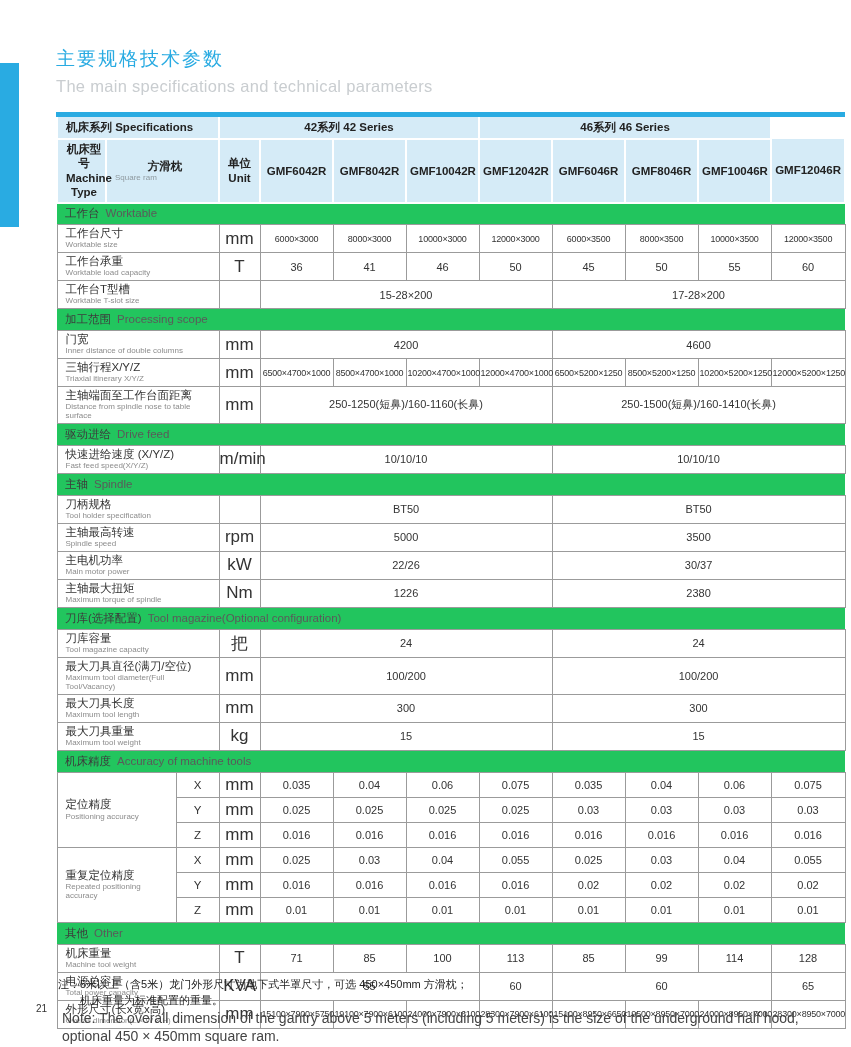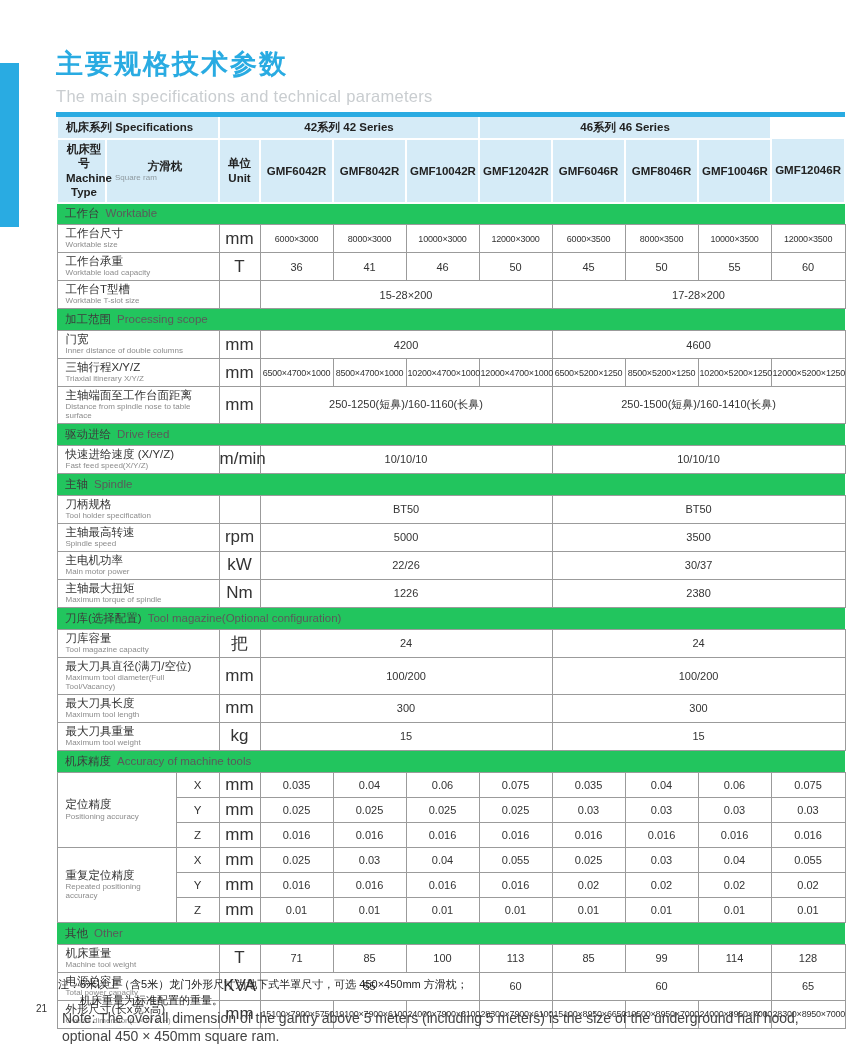--- a/index.html
+++ b/index.html
@@ -3,21 +3,21 @@
 <meta charset="utf-8">
 <style>
   * { margin:0; padding:0; box-sizing:border-box; }
   html,body { background:#fff; }
   .page {
     position:relative; width:851px; height:1047px; background:#ffffff;
     font-family:"Liberation Sans","DejaVu Sans",sans-serif; overflow:hidden;
   }
   .accent-bar { position:absolute; left:0; top:63px; width:19px; height:164px; background:#29abe2; }
   .title-block { position:absolute; left:56px; top:46px; }
-  .page-title { font-size:27px; font-weight:bold; color:#29abe2; letter-spacing:2px; }
+  .page-title { font-size:19px; font-weight:normal; color:#29abe2; letter-spacing:2px; }
   .page-subtitle { margin-top:5px; font-size:16.5px; color:#c9cdd0; letter-spacing:0.3px; }
 
   .spec-wrap { position:absolute; left:56px; top:112px; width:789px; }
   .top-strip { width:100%; height:5px; background:#29abe2; }
 
   table.spec { width:789px; table-layout:fixed; border-collapse:collapse; }
   table.spec th, table.spec td { vertical-align:middle; }
 
   
   thead th {

